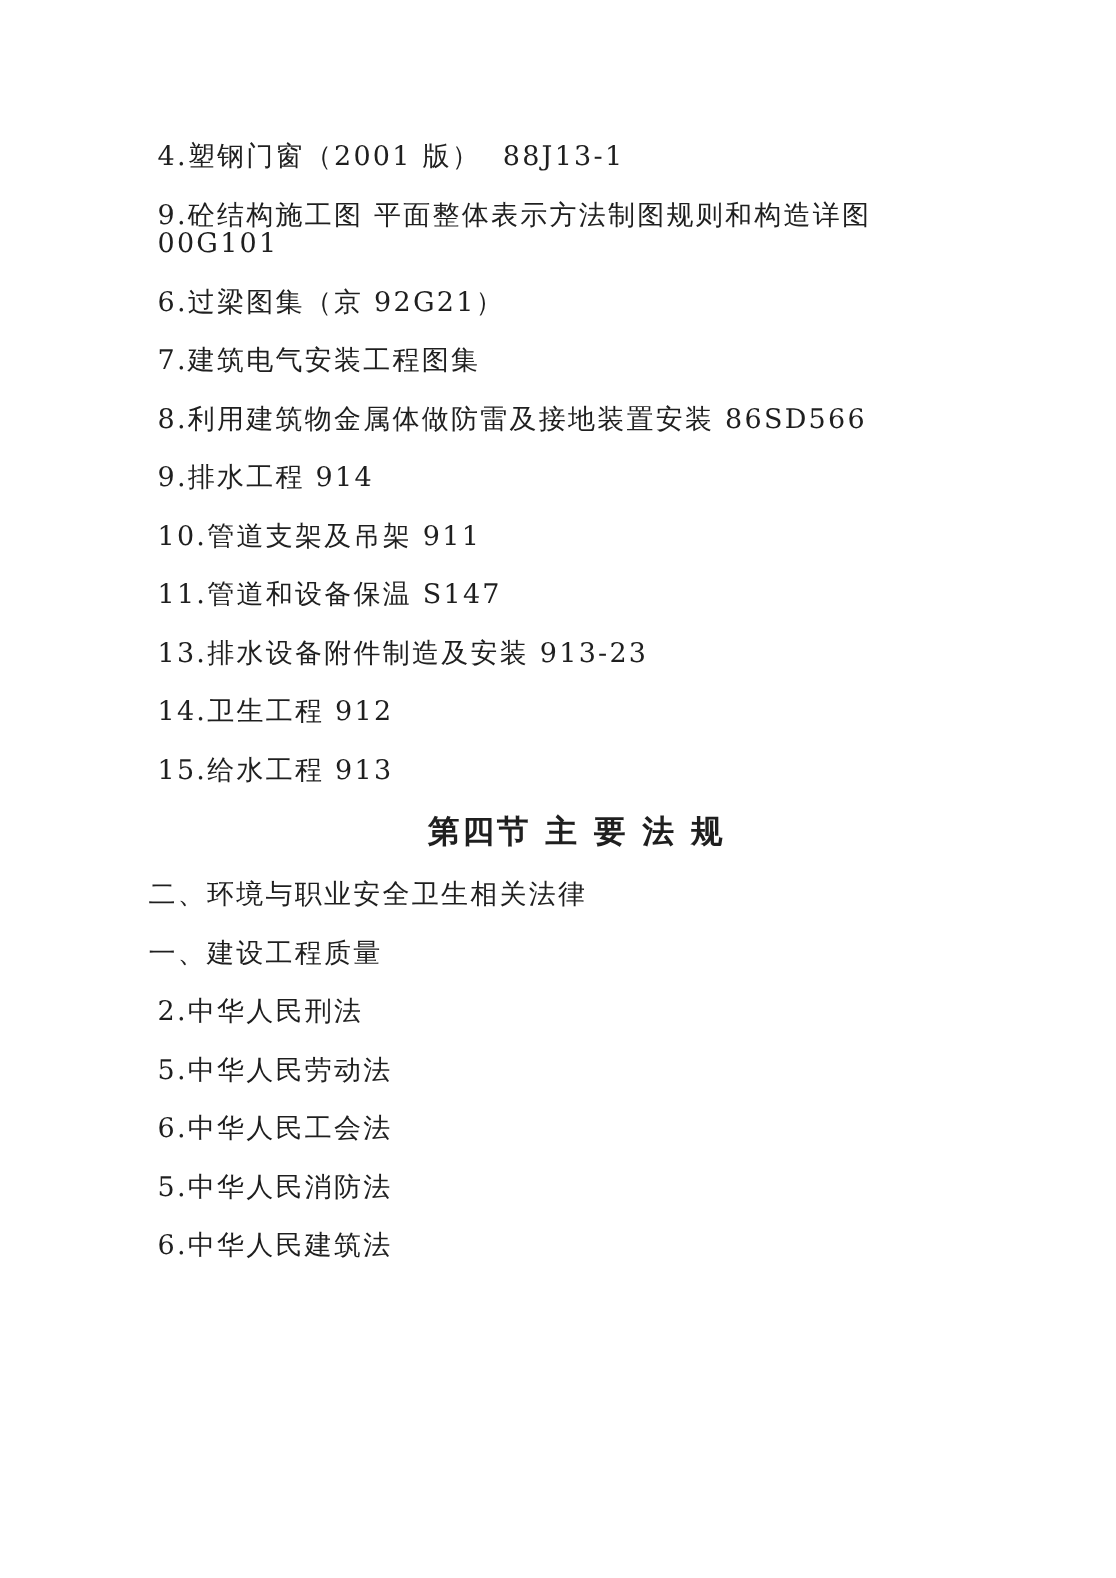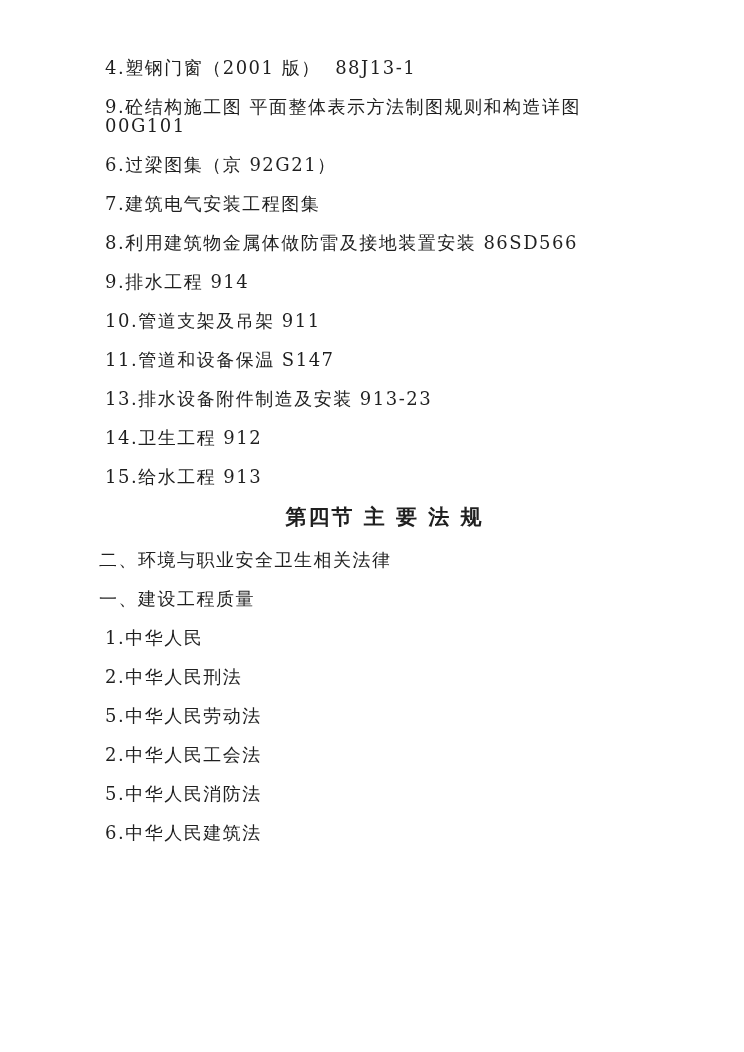--- a/index.html
+++ b/index.html
@@ -12,21 +12,21 @@
     height: 1052px;
     overflow: hidden;
     font-family: "DejaVu Serif", "Liberation Serif", serif;
     color: #1f1f1f;
   }
   .page {
     box-sizing: border-box;
     width: 744px;
     height: 1052px;
     background: #ffffff;
-    padding: 58px 80px 0 105px;
+    padding: 95px 80px 0 105px;
   }
   .line {
     margin: 0 0 20px 0;
     font-size: 18px;
     line-height: 19px;
     letter-spacing: 1.5px;
     white-space: pre-wrap;
     font-weight: normal;
   }
   .subsection {
@@ -57,20 +57,19 @@
   <p class="line">11.管道和设备保温 S147</p>
   <p class="line">13.排水设备附件制造及安装 913-23</p>
   <p class="line">14.卫生工程 912</p>
   <p class="line">15.给水工程 913</p>
 
   <h2 class="section-heading">第四节 主 要 法 规</h2>
 
   <p class="line subsection">二、环境与职业安全卫生相关法律</p>
   <p class="line subsection">一、建设工程质量</p>
 
-  <p class="line">1.中华人民</p>
   <p class="line">2.中华人民刑法</p>
   <p class="line">5.中华人民劳动法</p>
-  <p class="line">2.中华人民工会法</p>
+  <p class="line">6.中华人民工会法</p>
   <p class="line">5.中华人民消防法</p>
   <p class="line">6.中华人民建筑法</p>
 
 </div>
 
 </body></html>

